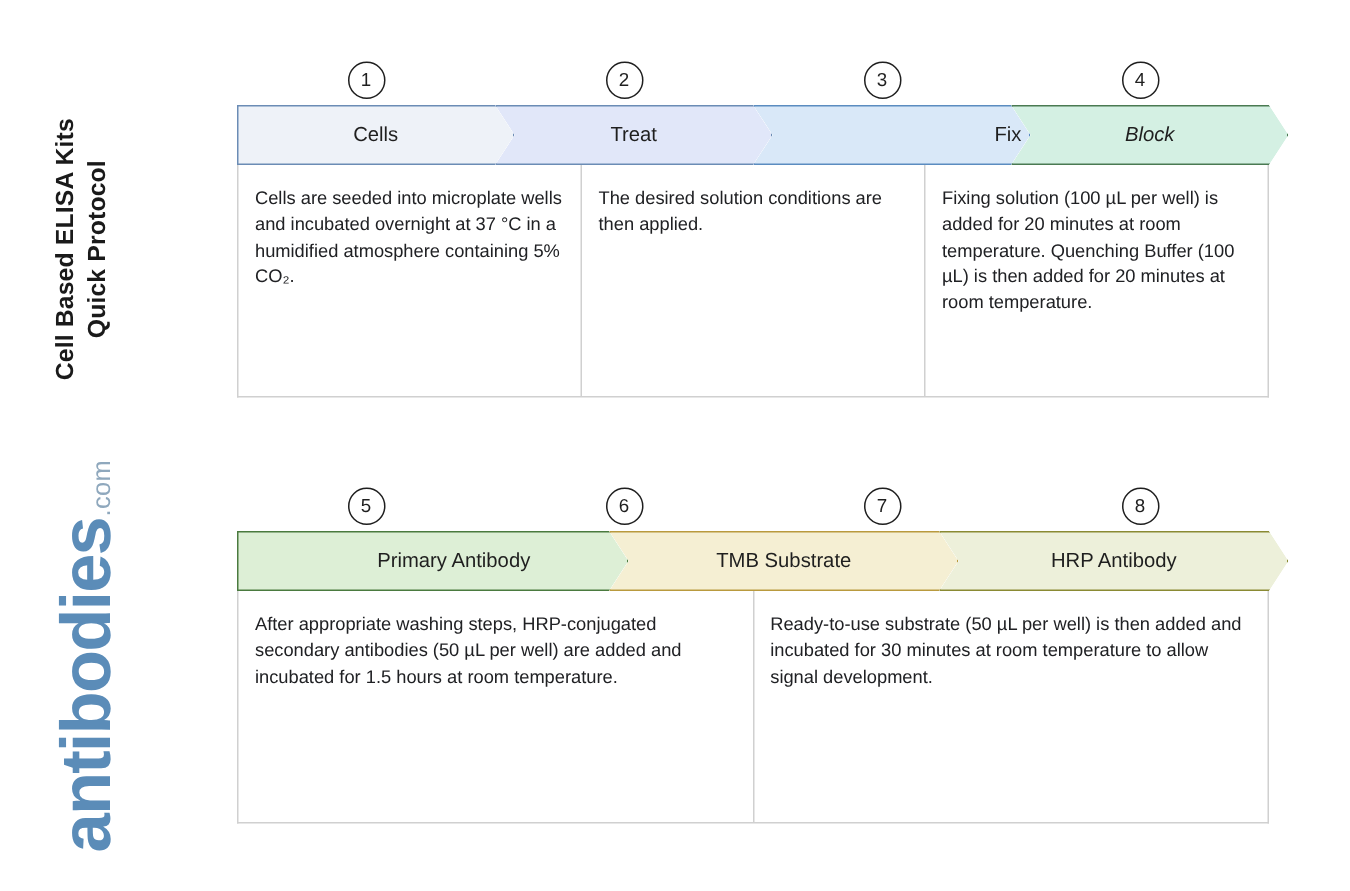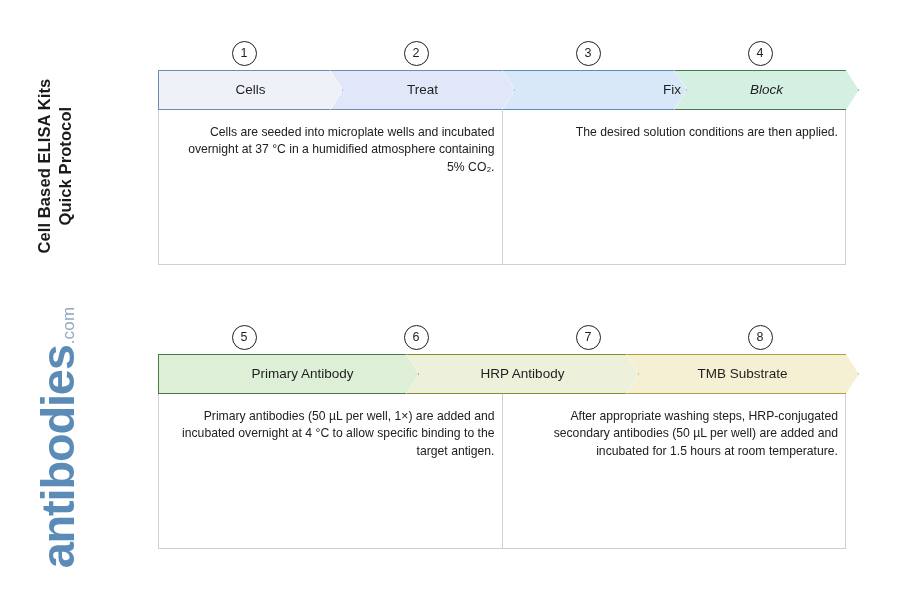--- a/index.html
+++ b/index.html
@@ -118,21 +118,21 @@
     background:#fff;
     height:155px;
   }
   .desc-cell{
     flex:1 1 0;
     border-right:1px solid #d0d0d0;
     box-sizing:border-box;
     padding:14px 7px 8px 11px;
     font-size:12.2px;
     line-height:1.42;
-    text-align:right;
+    text-align:left;
     color:#202124;
     display:flex;
     align-items:flex-start;
     justify-content:center;
   }
   .desc-cell:last-child{border-right:none;}
   .desc-text{display:block;width:100%;}
 </style>
 </head>
 <body>
@@ -178,20 +178,23 @@
       <span class="chevron-label">Block</span>
     </div>
   </div>
   <div class="desc-bar">
     <div class="desc-cell">
         <span class="desc-text">Cells are seeded into microplate wells and incubated overnight at 37 °C in a humidified atmosphere containing 5% CO₂.</span>
       </div>
     <div class="desc-cell">
         <span class="desc-text">The desired solution conditions are then applied.</span>
       </div>
+    <div class="desc-cell">
+        <span class="desc-text">Fixing solution (100 µL per well) is added for 20 minutes at room temperature. Quenching Buffer (100 µL) is then added for 20 minutes at room temperature.</span>
+      </div>
   </div>
 </div>
 
 <div class="flow-row" id="row-2">
   <div class="step-numbers">
     <div class="step-number-cell">
         <div class="step-number">5</div>
       </div>
     <div class="step-number-cell">
         <div class="step-number">6</div>
@@ -201,30 +204,30 @@
       </div>
     <div class="step-number-cell">
         <div class="step-number">8</div>
       </div>
   </div>
   <div class="chevron-bar">
     <div class="chevron" style="z-index: 10; padding-left: 28px;">
       <span class="chevron-fill" style="background: rgb(221, 239, 214); border: 1.2px solid rgb(74, 122, 63); box-sizing: border-box; clip-path: polygon(0px 0px, calc(100% - 13px) 0px, 100% 50%, calc(100% - 13px) 100%, 0px 100%);"></span>
       <span class="chevron-label">Primary Antibody</span>
     </div>
+    <div class="chevron" style="z-index: 8;">
+      <span class="chevron-fill" style="background: rgb(245, 239, 211); border: 1.2px solid rgb(185, 154, 62); box-sizing: border-box; clip-path: polygon(0px 0px, calc(100% - 13px) 0px, 100% 50%, calc(100% - 13px) 100%, 0px 100%, 13px 50%);"></span>
+      <span class="chevron-label">TMB Substrate</span>
+    </div>
     <div class="chevron" style="z-index: 9;">
       <span class="chevron-fill" style="background: rgb(237, 240, 218); border: 1.2px solid rgb(138, 138, 51); box-sizing: border-box; clip-path: polygon(0px 0px, calc(100% - 13px) 0px, 100% 50%, calc(100% - 13px) 100%, 0px 100%, 13px 50%);"></span>
       <span class="chevron-label">HRP Antibody</span>
     </div>
-    <div class="chevron" style="z-index: 8;">
-      <span class="chevron-fill" style="background: rgb(245, 239, 211); border: 1.2px solid rgb(185, 154, 62); box-sizing: border-box; clip-path: polygon(0px 0px, calc(100% - 13px) 0px, 100% 50%, calc(100% - 13px) 100%, 0px 100%, 13px 50%);"></span>
-      <span class="chevron-label">TMB Substrate</span>
-    </div>
   </div>
   <div class="desc-bar">
     <div class="desc-cell">
-        <span class="desc-text">Primary antibodies (50 µL per well, 1×) are added and incubated overnight at 4 °C to allow specific binding to the target antigen.</span>
-      </div>
-    <div class="desc-cell">
         <span class="desc-text">After appropriate washing steps, HRP-conjugated secondary antibodies (50 µL per well) are added and incubated for 1.5 hours at room temperature.</span>
       </div>
+    <div class="desc-cell">
+        <span class="desc-text">Ready-to-use substrate (50 µL per well) is then added and incubated for 30 minutes at room temperature to allow signal development.</span>
+      </div>
   </div>
 </div>
 
 </body></html>

